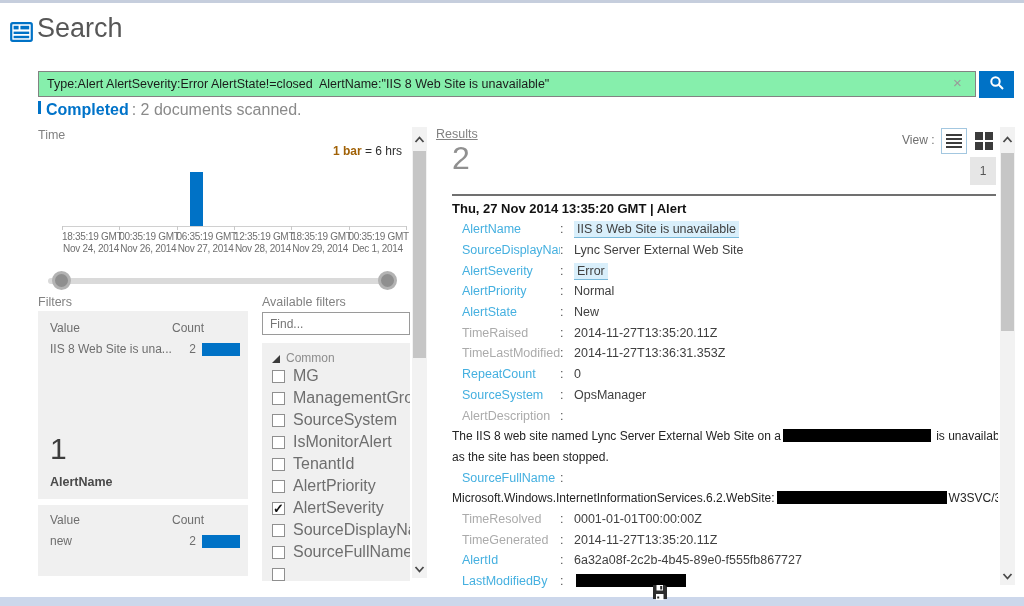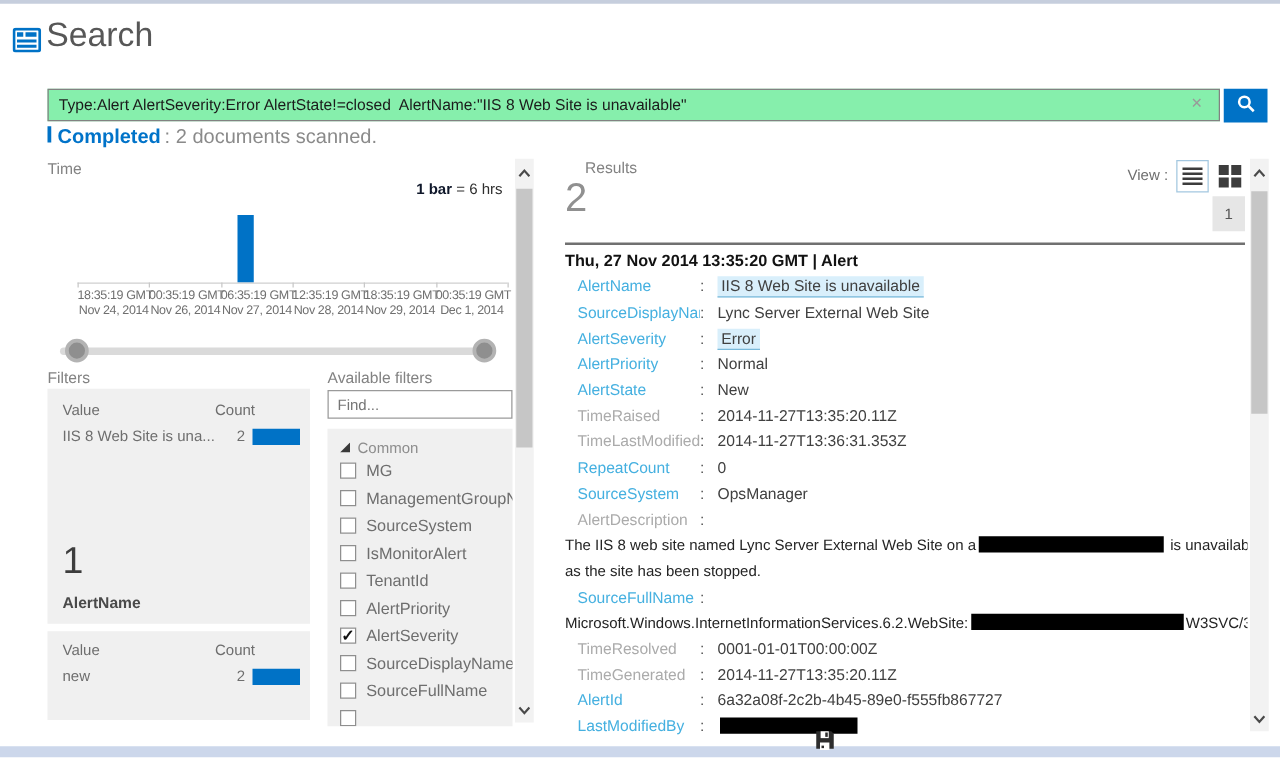--- a/index.html
+++ b/index.html
@@ -27,21 +27,21 @@
   #status-line { left:38px; top:101px; font-size:16px; color:#8a8a8a; display:flex; align-items:flex-start; }
   #status-bar-mark { width:3px; height:13px; background:#0072c6; margin-right:5px; display:inline-block; }
   #status-label { color:#0073c9; font-weight:bold; }
   #status-detail { margin-left:3px; }
 
   .panel-title { font-size:12.5px; color:#828282; }
 
   
   #time-title { left:38px; top:128px; }
   #chart-legend { left:240px; top:144px; width:162px; text-align:right; font-size:12px; color:#2e2e2e; }
-  #chart-legend b { color:#0f172a; }
+  #chart-legend b { color:#a16207; }
   #axis-line { left:62px; top:226px; width:344px; height:1px; background:#d0d0d0; }
   .axis-tick { top:226px; width:1px; height:4px; background:#c8c8c8; }
   #time-bar { left:190px; top:172px; width:13px; height:54px; background:#0072c6; }
   .xtick { position:absolute; top:231px; width:58px; text-align:center; font-size:10px;
            letter-spacing:-0.3px; color:#6f6f6f; line-height:12px; white-space:nowrap; }
 
   
   #slider-track { left:48px; top:278px; width:345px; height:6px; background:#dadada; border-radius:3px; }
   .slider-handle { top:271px; width:19px; height:19px; border-radius:50%;
                    background:#8f8f8f; border:3px solid #b3b3b3; }
@@ -64,34 +64,34 @@
   
   #af-title { left:262px; top:295px; }
   #find-input { left:262px; top:312px; width:148px; height:23px; border:1px solid #9a9a9a;
                 font-family:"Liberation Sans",sans-serif; font-size:12px; color:#555; padding:4px 7px; outline:none; }
   #filter-card { left:262px; top:343px; width:148px; height:238px; background:#f0f0f0; overflow:hidden; }
   #group-row { display:flex; align-items:center; padding:9px 0 2px 10px; height:22px; }
   #group-label { font-size:12px; color:#8d8d8d; margin-left:6px; }
   .fitem { display:flex; align-items:center; height:22px; padding-left:10px; cursor:pointer; }
   .cb { width:13px; height:13px; background:#fff; border:1px solid #8f8f8f; flex:0 0 13px;
         font-size:13px; line-height:11px; text-align:center; color:#111; font-weight:bold; }
-  .flabel { margin-left:8px; font-size:13px; color:#6e6e6e; white-space:nowrap; }
+  .flabel { margin-left:8px; font-size:16px; color:#6e6e6e; white-space:nowrap; }
 
   
   .sbar { background:#f2f2f2; }
   #left-scrollbar { left:412px; top:127px; width:15px; height:451px; }
   #right-scrollbar { left:1000px; top:127px; width:15px; height:458px; }
   .sb-thumb { position:absolute; left:1px; width:13px; background:#c6c6c6; }
   #left-thumb { top:24px; height:207px; }
   #right-thumb { top:26px; height:178px; }
   .sb-arrow { position:absolute; left:2px; width:11px; height:12px; }
   .sb-up { top:5px; } .sb-down { bottom:5px; }
 
   
-  #results-title { left:468px; top:127px; }
+  #results-title { left:436px; top:127px;text-decoration:underline; }
   #view-label { left:902px; top:133px; font-size:12px; color:#6f6f6f; }
   #list-view-button { left:941px; top:128px; width:26px; height:26px; border:1px solid #a3c7e0;
                       background:#fff; display:flex; flex-direction:column; justify-content:center;
                       align-items:center; gap:2px; cursor:pointer; }
   #list-view-button i { display:block; width:16px; height:2px; background:#3c3c3c; }
   #grid-view-button { left:975px; top:132px; width:18px; height:18px; display:grid;
                       grid-template-columns:8px 8px; grid-template-rows:8px 8px; gap:2px; cursor:pointer; }
   #grid-view-button i { background:#3c3c3c; }
   #results-count { left:452px; top:140px; font-size:32px; color:#909090; }
   #page-badge { left:970px; top:157px; width:26px; height:28px; background:#e6e6e6; color:#555;

